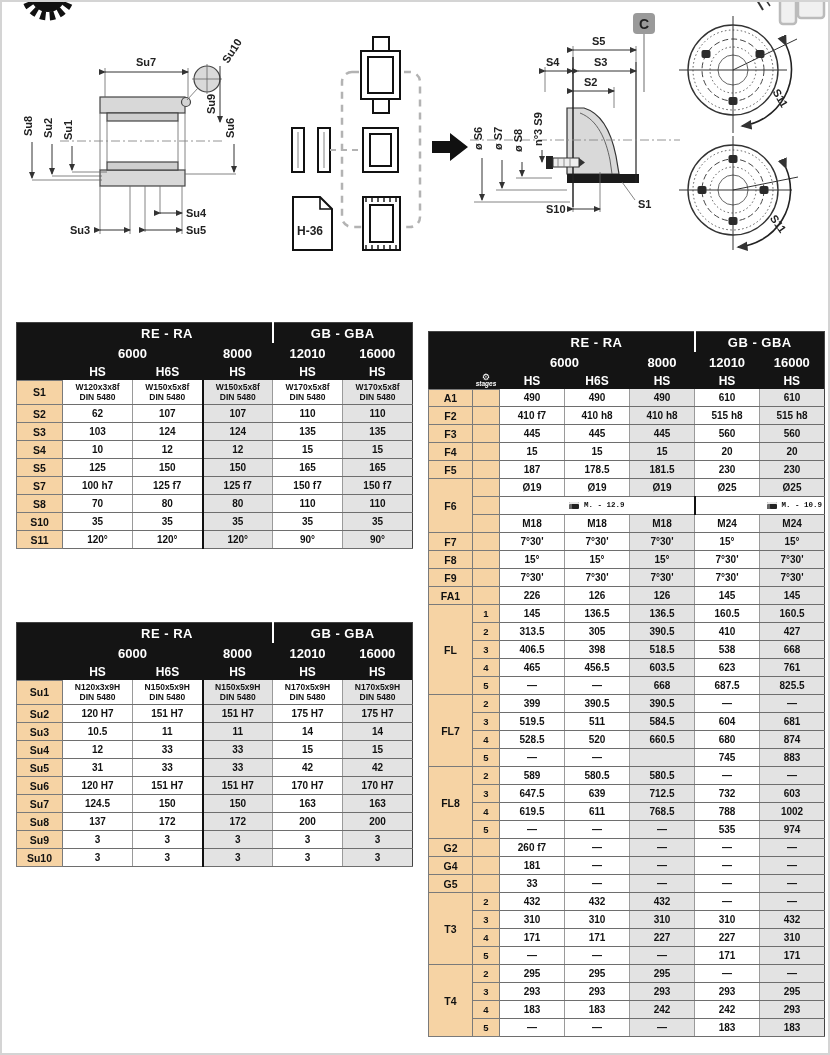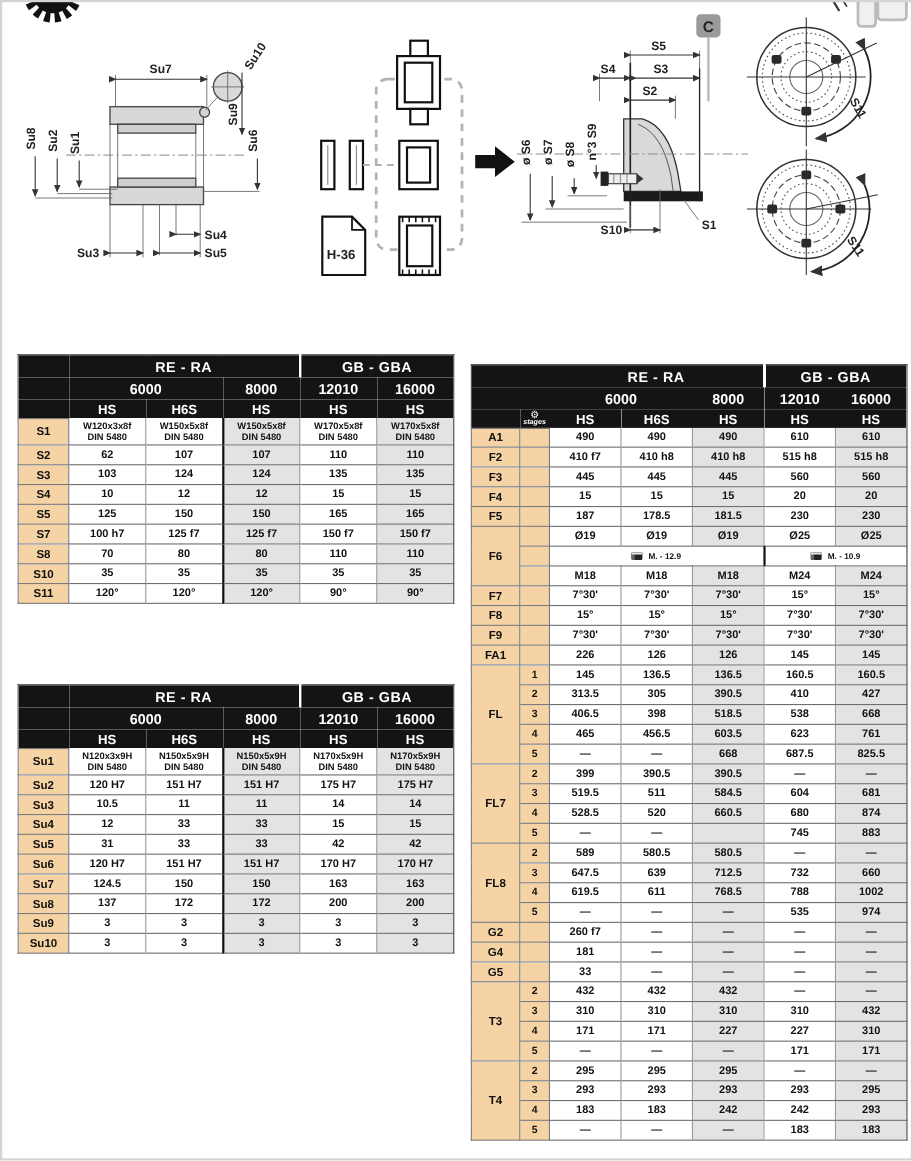--- a/index.html
+++ b/index.html
@@ -22,22 +22,22 @@
   th.hstages{font-size:6.5px;font-style:italic;border-top:2px solid #fff;line-height:1;}
   .stages-ico{display:block;font-style:normal;font-size:9px;line-height:8px;color:#fff;}
   tbody th.rlabel{background:#f6d3a4;font-size:10.5px;font-weight:bold;border:1px solid #7a7a7a;}
   tbody th.rstage{background:#f6d3a4;font-size:9.5px;font-weight:bold;border:1px solid #7a7a7a;}
   tbody td{font-size:10px;font-weight:bold;height:17px;border-bottom:1px solid #6e6e6e;border-left:1px solid #9a9a9a;}
   tbody tr td:last-child{border-right:1px solid #444;}
   tbody td.first{border-left:1.5px solid #111;}
   tbody td.thick{border-left:2px solid #111;}
   tbody td.shade{background:#e3e3e3;}
   tbody td.two{font-size:8.5px;line-height:1.2;white-space:pre-line;height:24px;font-weight:bold;}
-  td.special{font-size:7.5px;font-weight:bold;text-align:center;}
-  td.special.gb{border-left:2.5px solid #111;}
+  td.special{font-size:7.5px;font-weight:bold;text-align:center;font-family:Liberation Mono, monospace;}
+  td.special.gb{border-left:2.5px solid #111;text-align:right;}
   .bolt{display:inline-block;width:10px;height:7px;background:#222;border-radius:1px;margin-right:5px;vertical-align:middle;box-shadow:inset 0 2px 0 #e8e8e8, inset 3px 0 0 #666;}
   .sptxt{vertical-align:middle;}
 
   #s-table{left:16px;top:322px;width:397px;}
   #su-table{left:16px;top:622px;width:397px;}
   #main-table{left:428px;top:331px;width:396px;}
 
   
   svg{position:absolute;}
   svg text{font-family:"Liberation Sans","DejaVu Sans",sans-serif;font-weight:bold;fill:#222;}
@@ -696,21 +696,21 @@
         <td class="shade">580.5</td>
         <td>—</td>
         <td class="shade">—</td>
       </tr>
       <tr>
         <th class="rstage">3</th>
         <td class="first">647.5</td>
         <td>639</td>
         <td class="shade">712.5</td>
         <td>732</td>
-        <td class="shade">660</td>
+        <td class="shade">603</td>
       </tr>
       <tr>
         <th class="rstage">4</th>
         <td class="first">619.5</td>
         <td>611</td>
         <td class="shade">768.5</td>
         <td>788</td>
         <td class="shade">1002</td>
       </tr>
       <tr>

